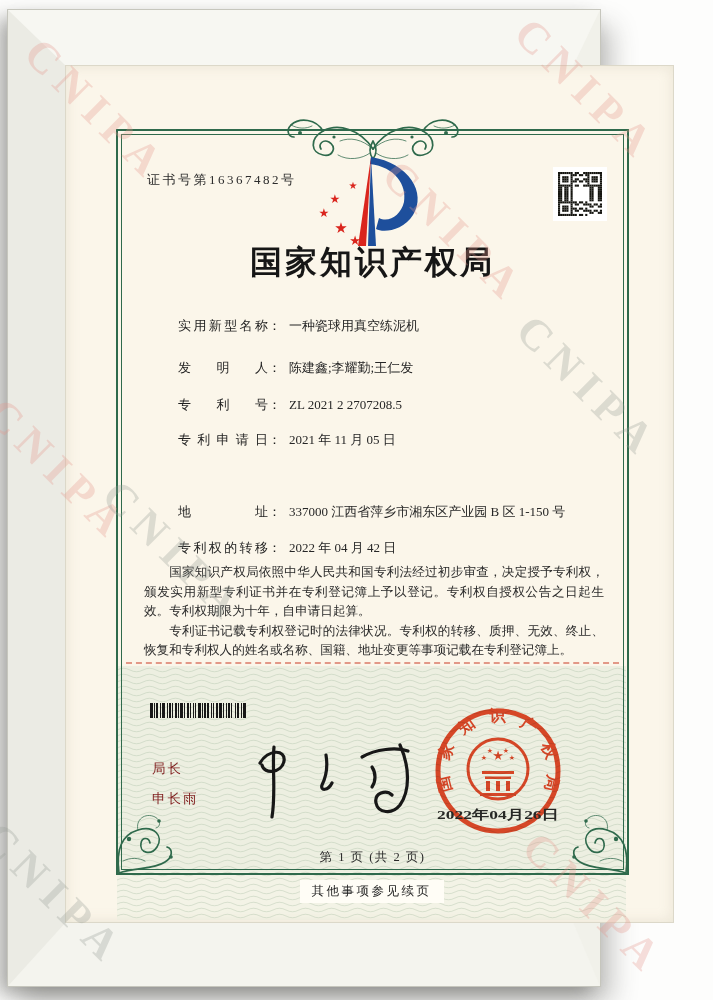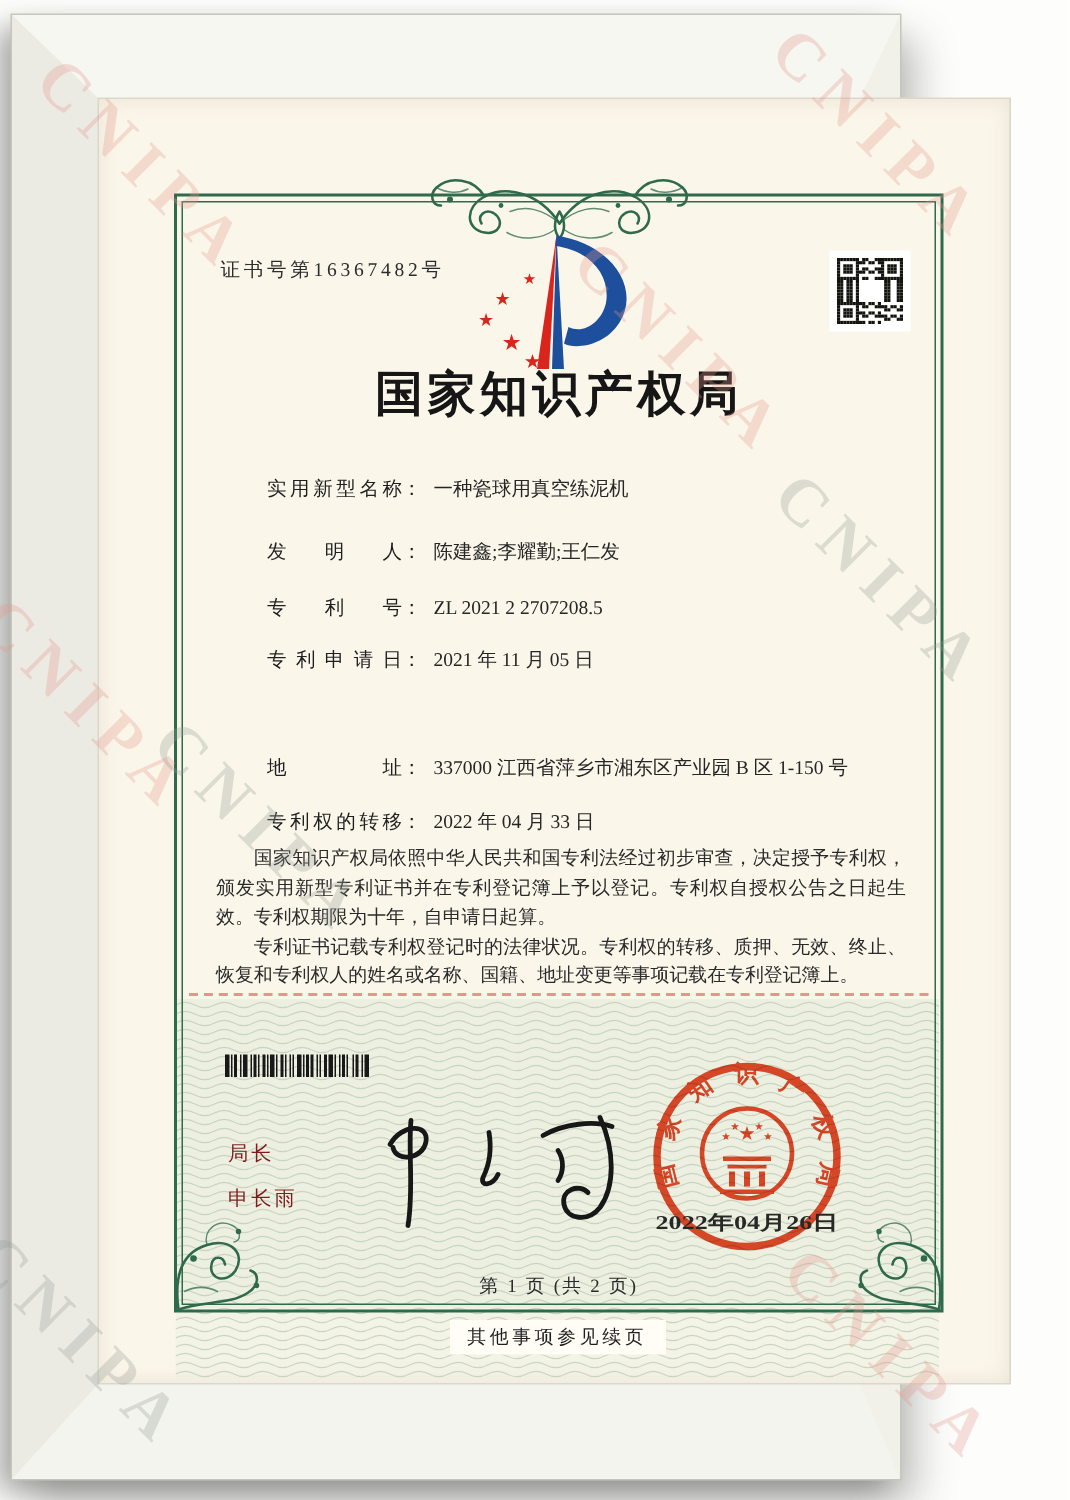--- a/index.html
+++ b/index.html
@@ -438,21 +438,21 @@
         <div class="frow fr2">
           <span class="flabel">专利号</span><span>：</span><span class="fvalue">ZL 2021 2 2707208.5</span>
         </div>
         <div class="frow fr3">
           <span class="flabel">专利申请日</span><span>：</span><span class="fvalue">2021 年 11 月 05 日</span>
         </div>
         <div class="frow fr5">
           <span class="flabel">地址</span><span>：</span><span class="fvalue">337000 江西省萍乡市湘东区产业园 B 区 1-150 号</span>
         </div>
         <div class="frow fr6">
-          <span class="flabel">专利权的转移</span><span>：</span><span class="fvalue">2022 年 04 月 33 日</span>
+          <span class="flabel">专利权的转移</span><span>：</span><span class="fvalue">2022 年 04 月 42 日</span>
         </div>
 
         <div class="paras">
           <p>国家知识产权局依照中华人民共和国专利法经过初步审查，决定授予专利权，颁发实用新型专利证书并在专利登记簿上予以登记。专利权自授权公告之日起生效。专利权期限为十年，自申请日起算。</p>
           <p>专利证书记载专利权登记时的法律状况。专利权的转移、质押、无效、终止、恢复和专利权人的姓名或名称、国籍、地址变更等事项记载在专利登记簿上。</p>
         </div>
 
         <div class="microline"></div>
 
         <div class="barcode" id="barcode"><span style="width:3px;margin-right:1px"></span><span style="width:1px;margin-right:1px"></span><span style="width:2px;margin-right:2px"></span><span style="width:1px;margin-right:1px"></span><span style="width:3px;margin-right:2px"></span><span style="width:1px;margin-right:1px"></span><span style="width:2px;margin-right:1px"></span><span style="width:1px;margin-right:2px"></span><span style="width:2px;margin-right:1px"></span><span style="width:1px;margin-right:1px"></span><span style="width:3px;margin-right:1px"></span><span style="width:1px;margin-right:2px"></span><span style="width:2px;margin-right:1px"></span><span style="width:1px;margin-right:2px"></span><span style="width:1px;margin-right:1px"></span><span style="width:1px;margin-right:2px"></span><span style="width:3px;margin-right:1px"></span><span style="width:1px;margin-right:1px"></span><span style="width:2px;margin-right:1px"></span><span style="width:2px;margin-right:2px"></span><span style="width:1px;margin-right:1px"></span><span style="width:1px;margin-right:2px"></span><span style="width:2px;margin-right:1px"></span><span style="width:3px;margin-right:1px"></span><span style="width:1px;margin-right:2px"></span><span style="width:1px;margin-right:1px"></span><span style="width:2px;margin-right:1px"></span><span style="width:1px;margin-right:3px"></span><span style="width:1px;margin-right:1px"></span><span style="width:2px;margin-right:2px"></span><span style="width:1px;margin-right:1px"></span><span style="width:3px;margin-right:1px"></span></div>

